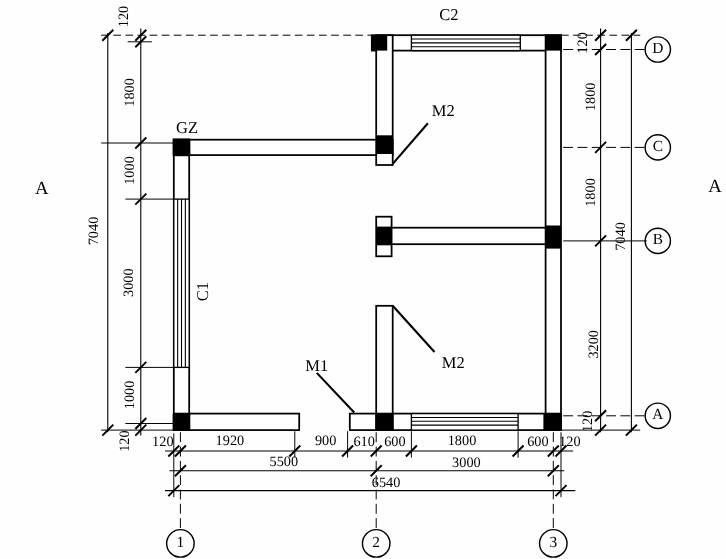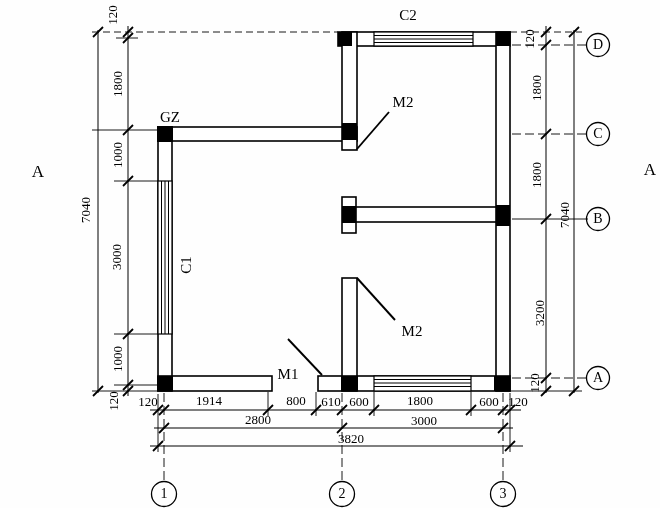--- a/index.html
+++ b/index.html
@@ -165,35 +165,35 @@
   <span class="lbl v" style="left:85px;top:210px">7040</span>
 
   <span class="lbl v" style="left:529px;top:39px">120</span>
   <span class="lbl v" style="left:536px;top:88px">1800</span>
   <span class="lbl v" style="left:536px;top:175px">1800</span>
   <span class="lbl v" style="left:539px;top:313px">3200</span>
   <span class="lbl v" style="left:534px;top:383px">120</span>
   <span class="lbl v" style="left:564px;top:215px">7040</span>
 
   <span class="lbl" style="left:148px;top:401px">120</span>
-  <span class="lbl" style="left:209px;top:400px">1914</span>
-  <span class="lbl" style="left:296px;top:400px">800</span>
+  <span class="lbl" style="left:209px;top:400px">1920</span>
+  <span class="lbl" style="left:296px;top:400px">900</span>
   <span class="lbl" style="left:331px;top:401px">610</span>
   <span class="lbl" style="left:359px;top:401px">600</span>
   <span class="lbl" style="left:420px;top:400px">1800</span>
   <span class="lbl" style="left:489px;top:401px">600</span>
   <span class="lbl" style="left:518px;top:401px">120</span>
-  <span class="lbl" style="left:258px;top:419px">2800</span>
+  <span class="lbl" style="left:258px;top:419px">5500</span>
   <span class="lbl" style="left:424px;top:420px">3000</span>
-  <span class="lbl" style="left:351px;top:438px">3820</span>
+  <span class="lbl" style="left:351px;top:438px">6540</span>
 
   <span class="lbl comp" style="left:170px;top:117px">GZ</span>
   <span class="lbl comp v" style="left:186px;top:265px">C1</span>
   <span class="lbl comp" style="left:408px;top:15px">C2</span>
-  <span class="lbl comp" style="left:288px;top:374px">M1</span>
+  <span class="lbl comp" style="left:288px;top:334px">M1</span>
   <span class="lbl comp" style="left:403px;top:102px">M2</span>
   <span class="lbl comp" style="left:412px;top:331px">M2</span>
 
   <span class="lbl sec" style="left:38px;top:171px">A</span>
   <span class="lbl sec" style="left:650px;top:169px">A</span>
 
   <span class="lbl axlbl" style="left:598px;top:45px">D</span>
   <span class="lbl axlbl" style="left:598px;top:134px">C</span>
   <span class="lbl axlbl" style="left:598px;top:219px">B</span>
   <span class="lbl axlbl" style="left:598px;top:378px">A</span>

